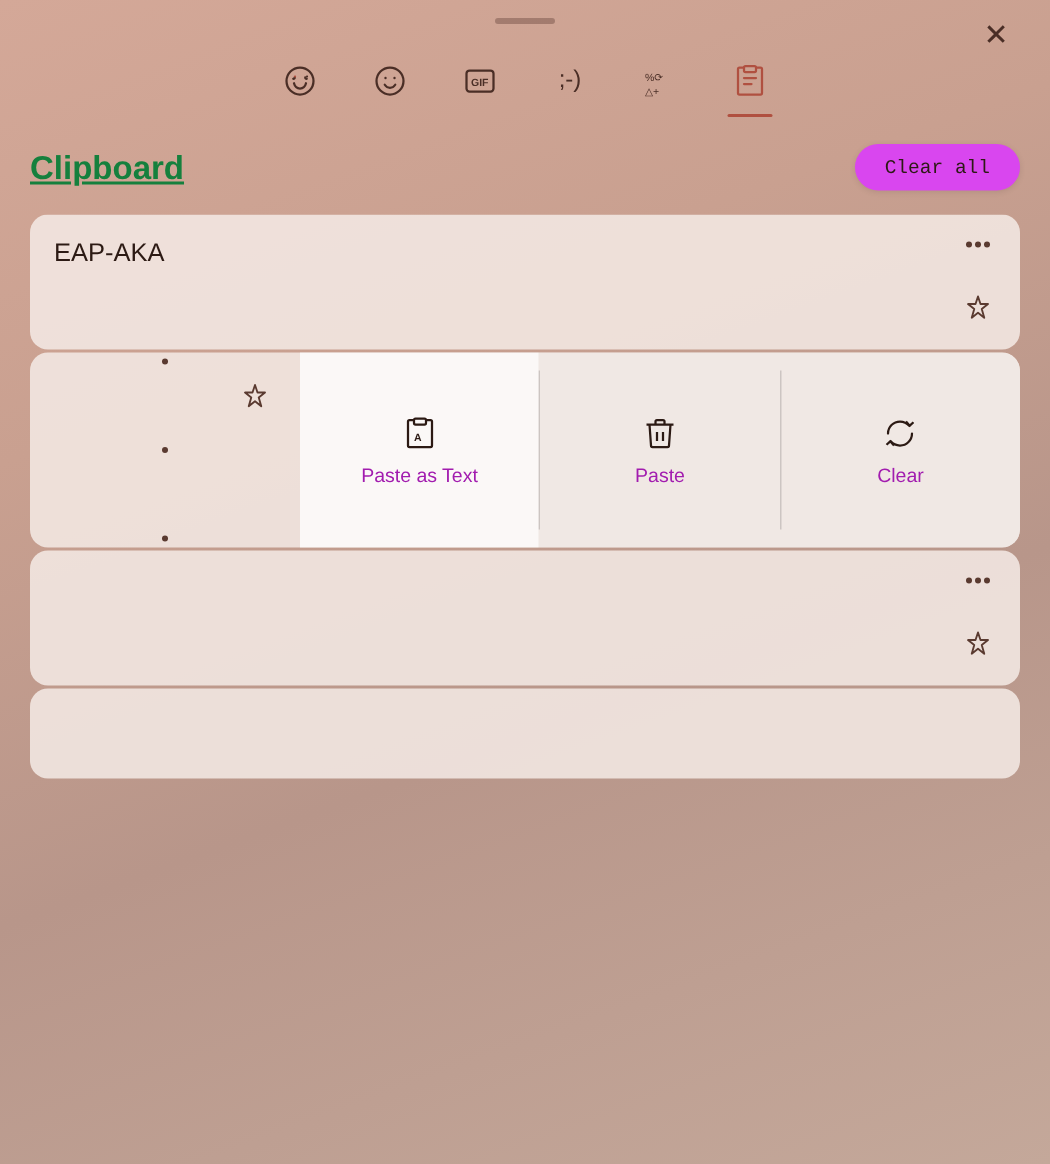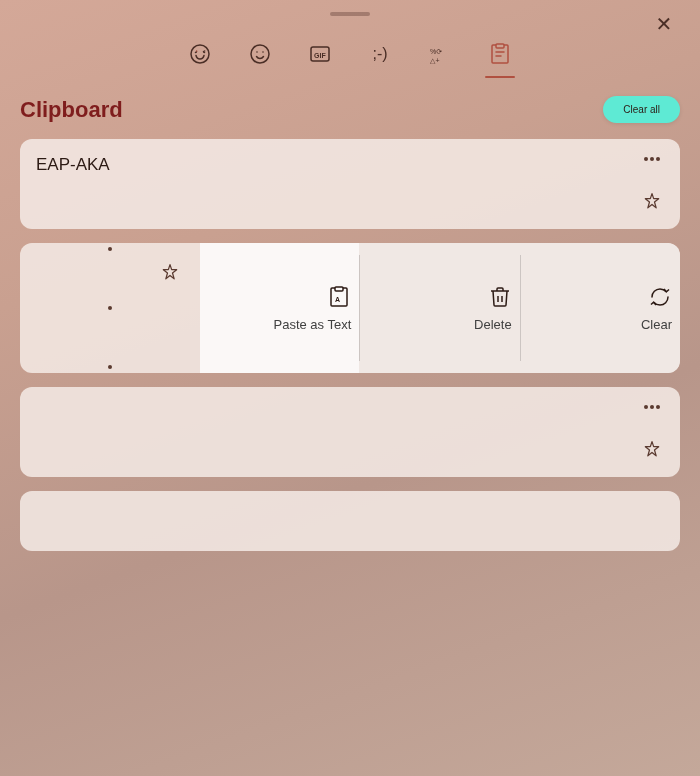--- a/index.html
+++ b/index.html
@@ -120,40 +120,41 @@
     .header-row {
       display: flex;
       align-items: center;
       justify-content: space-between;
       margin-bottom: 16px;
     }
 
     .clipboard-title {
       font-size: 22px;
       font-weight: 600;
-      color: #7f1d1d;
+      color: #15803d;
+      text-decoration: underline;
     }
 
     .clear-all-btn {
-      background: #5eead4;
+      background: #d946ef;
       border: none;
       border-radius: 20px;
       padding: 8px 20px;
-      font-size: 10px;
+      font-size: 13px;
       color: #2c1a14;
       cursor: pointer;
-      font-family: Liberation Sans, sans-serif;
+      font-family: Liberation Mono, monospace;
       box-shadow: 0 1px 4px rgba(0,0,0,0.1);
     }
 
     
     .cards-container {
       display: flex;
       flex-direction: column;
-      gap: 14px;
+      gap: 2px;
       flex: 1;
       overflow: hidden;
     }
 
     .card {
       background: rgba(245, 235, 230, 0.85);
       border-radius: 12px;
       padding: 16px 16px 12px 16px;
       position: relative;
       min-height: 90px;
@@ -247,30 +248,30 @@
       background: rgba(240, 232, 228, 0.97);
       border-radius: 0 12px 12px 0;
       display: flex;
       align-items: stretch;
     }
 
     .context-menu-item {
       flex: 1;
       display: flex;
       flex-direction: column;
-      align-items: flex-end;
+      align-items: center;
       justify-content: center;
       gap: 8px;
       cursor: pointer;
       padding: 12px 8px;
       border: none;
       background: transparent;
       font-family: inherit;
       font-size: 13px;
-      color: #404040;
+      color: #a21caf;
       position: relative;
     }
 
     .context-menu-item.active {
       background: rgba(255, 255, 255, 0.7);
     }
 
     .context-menu-item svg {
       width: 24px;
       height: 24px;
@@ -406,21 +407,21 @@
           <div class="context-menu-divider"></div>
 
           <button class="context-menu-item">
             <svg viewBox="0 0 24 24">
               <polyline points="3 6 5 6 21 6"></polyline>
               <path d="M19 6L18 20C18 20.5523 17.5523 21 17 21H7C6.44772 21 6 20.5523 6 20L5 6"></path>
               <path d="M9 6V4C9 3.44772 9.44772 3 10 3H14C14.5523 3 15 3.44772 15 4V6"></path>
               <line x1="10" y1="11" x2="10" y2="17"></line>
               <line x1="14" y1="11" x2="14" y2="17"></line>
             </svg>
-            <span>Delete</span>
+            <span>Paste</span>
           </button>
 
           <div class="context-menu-divider"></div>
 
           <button class="context-menu-item">
             <svg viewBox="0 0 24 24">
               <path d="M4 12C4 7.58172 7.58172 4 12 4C14.5 4 16.7 5.1 18.2 6.8" stroke-linecap="round"></path>
               <path d="M20 12C20 16.4183 16.4183 20 12 20C9.5 20 7.3 18.9 5.8 17.2" stroke-linecap="round"></path>
               <polyline points="16 4 18.5 6.8 21 4.5"></polyline>
               <polyline points="8 20 5.5 17.2 3 19.5"></polyline>

